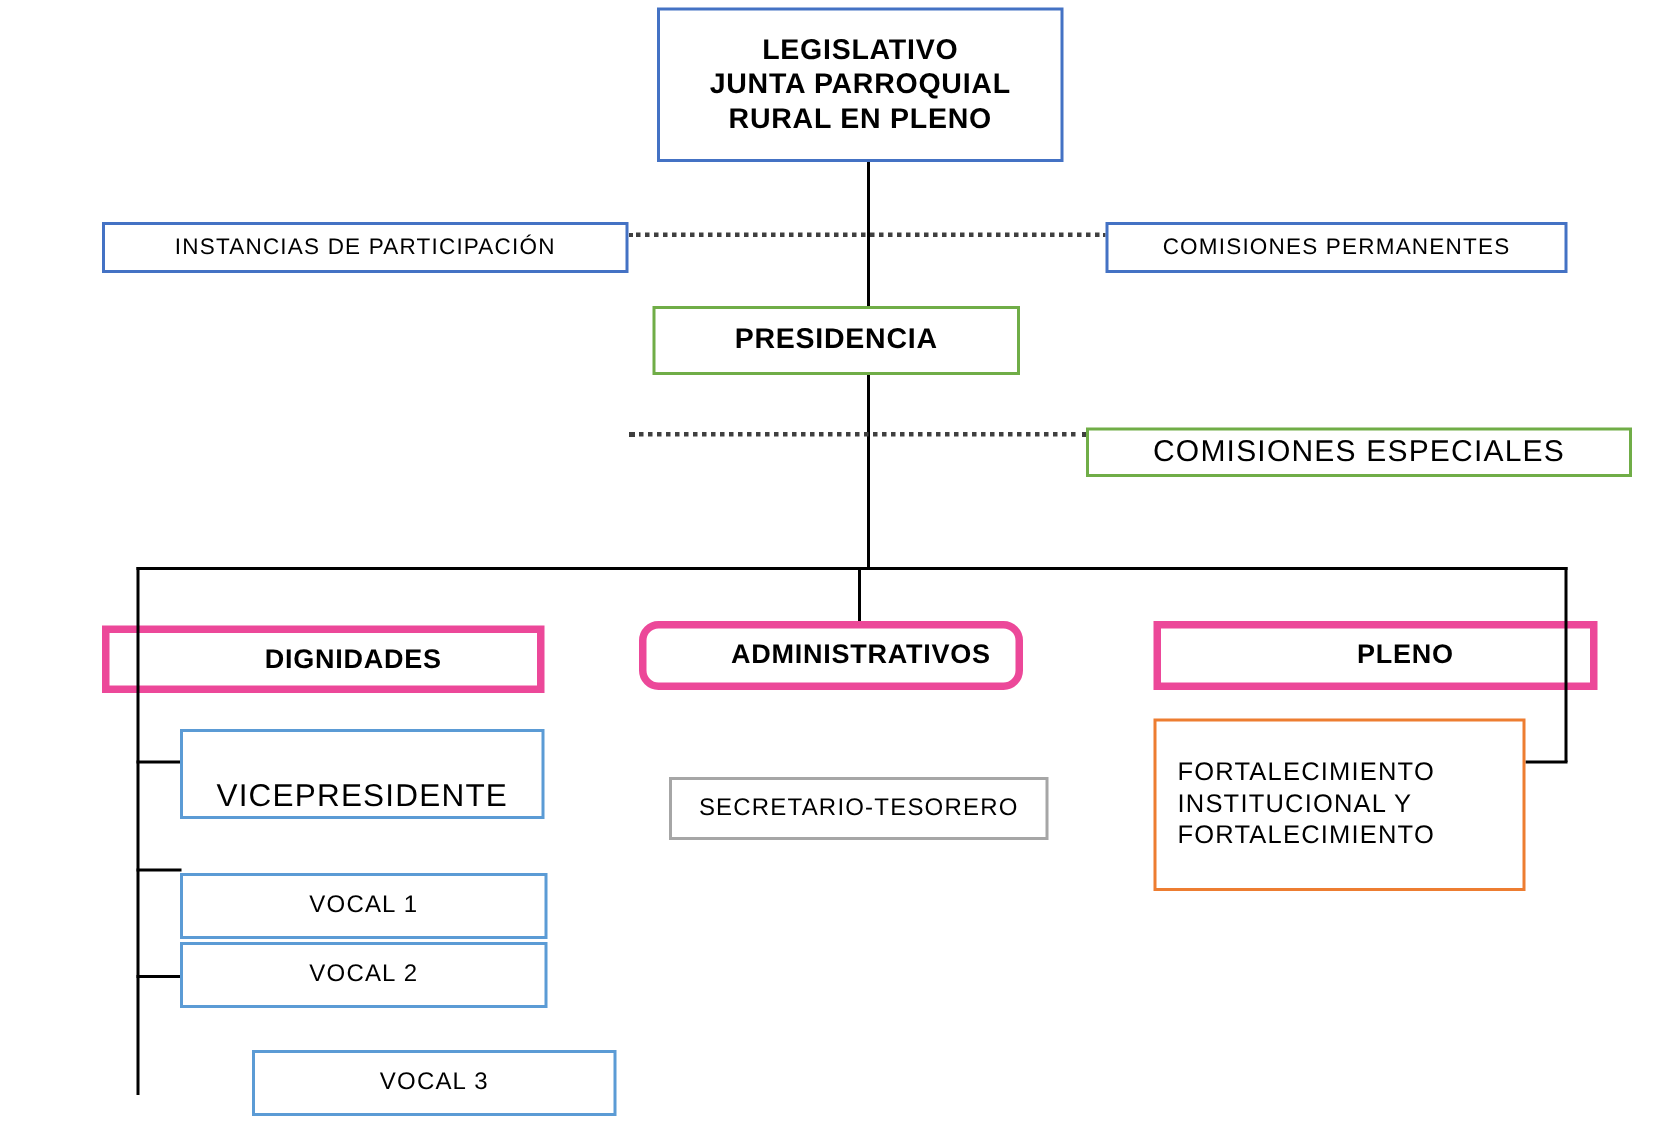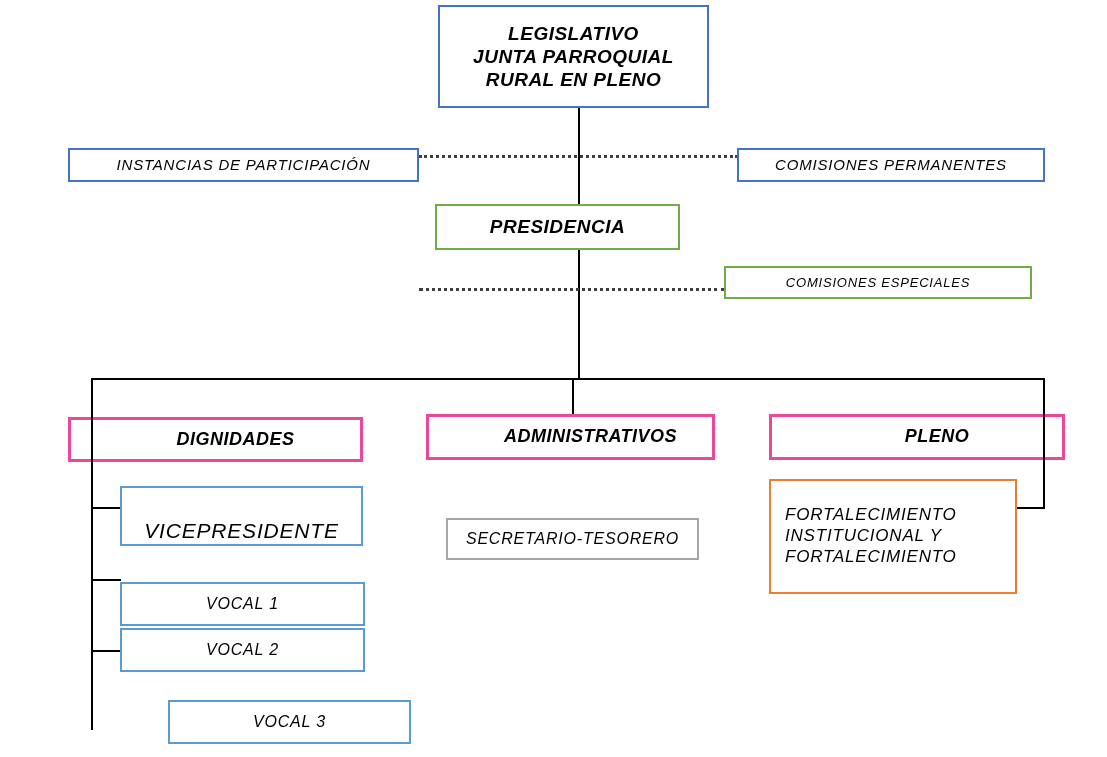--- a/index.html
+++ b/index.html
@@ -28,28 +28,27 @@
     align-items: center;
     justify-content: center;
     text-align: center;
     color: #000000;
     z-index: 5;
   }
   .node .label {
     display: block;
     width: 100%;
     line-height: 1.22;
-    font-style: italic;
   }
 
   
   .bd-blue   { border: 2px solid #4472C4; }
   .bd-ltblue { border: 2px solid #5B9BD5; }
   .bd-green  { border: 2px solid #70AD47; }
-  .bd-black  { border: 3px solid #ec4899; padding-left: 40px; }
+  .bd-black  { border: 5px solid #ec4899; padding-left: 40px; }
   .bd-gray   { border: 2px solid #A6A6A6; margin-top: 32px; }
   .bd-orange { border: 2px solid #ED7D31; }
 
   
   .t-bold {
     font-weight: bold;
     letter-spacing: 0.5px;
   }
   .t-reg {
     font-weight: normal;
@@ -121,29 +120,29 @@
 
   <div class="node bd-blue t-reg" style="left:737px; top:148px; width:308px; height:34px; font-size:15px;">
     <span class="label">COMISIONES PERMANENTES</span>
   </div>
 
   <div class="node bd-green t-bold" style="left:435px; top:204px; width:245px; height:46px; font-size:19px;">
     <span class="label">PRESIDENCIA</span>
   </div>
 
 
-  <div class="node bd-green t-reg" style="left:724px; top:266px; width:308px; height:33px; font-size:13px;">
+  <div class="node bd-green t-reg" style="left:724px; top:285px; width:364px; height:33px; font-size:20px;">
     <span class="label">COMISIONES ESPECIALES</span>
   </div>
 
   <div class="node bd-black t-bold" style="left:68px; top:417px; width:295px; height:45px; font-size:18px;">
     <span class="label">DIGNIDADES</span>
   </div>
 
-  <div class="node bd-black t-bold" style="left:426px; top:414px; width:289px; height:46px; font-size:18px;">
+  <div class="node bd-black t-bold" style="left:426px; top:414px; width:256px; height:46px; font-size:18px;border-radius:13px;">
     <span class="label">ADMINISTRATIVOS</span>
   </div>
 
   <div class="node bd-black t-bold" style="left:769px; top:414px; width:296px; height:46px; font-size:18px;">
     <span class="label">PLENO</span>
   </div>
 
   <div class="node bd-ltblue t-reg" style="left:120px; top:486px; width:243px; height:60px; font-size:21px;align-items:flex-end;">
     <span class="label">VICEPRESIDENTE</span>
   </div>

